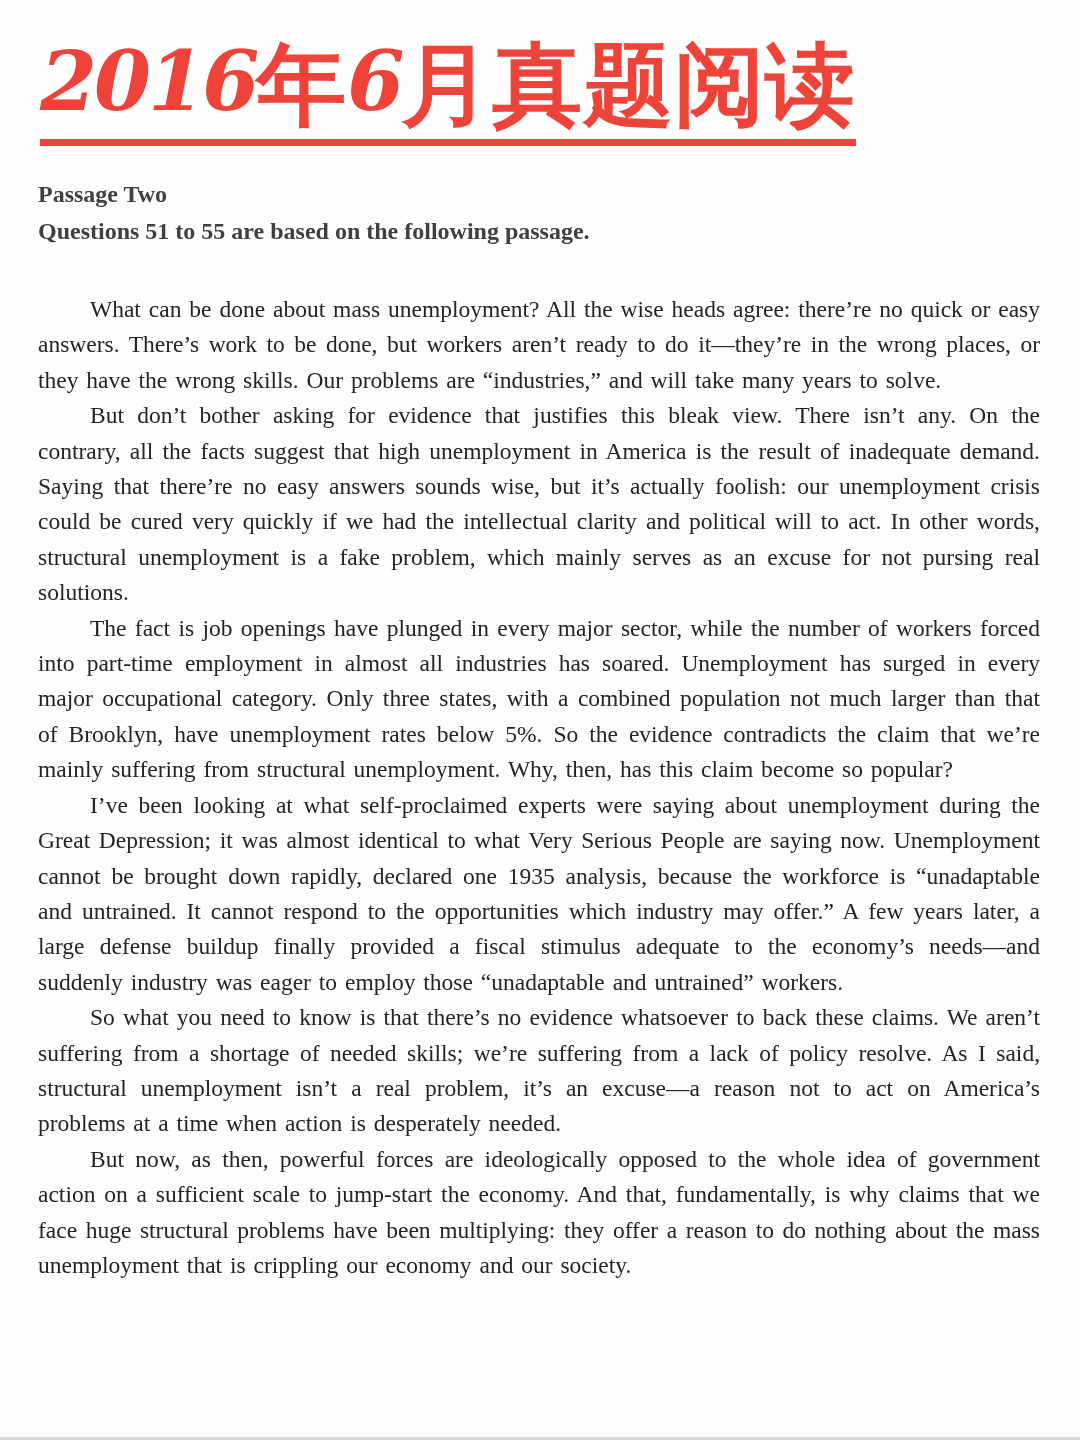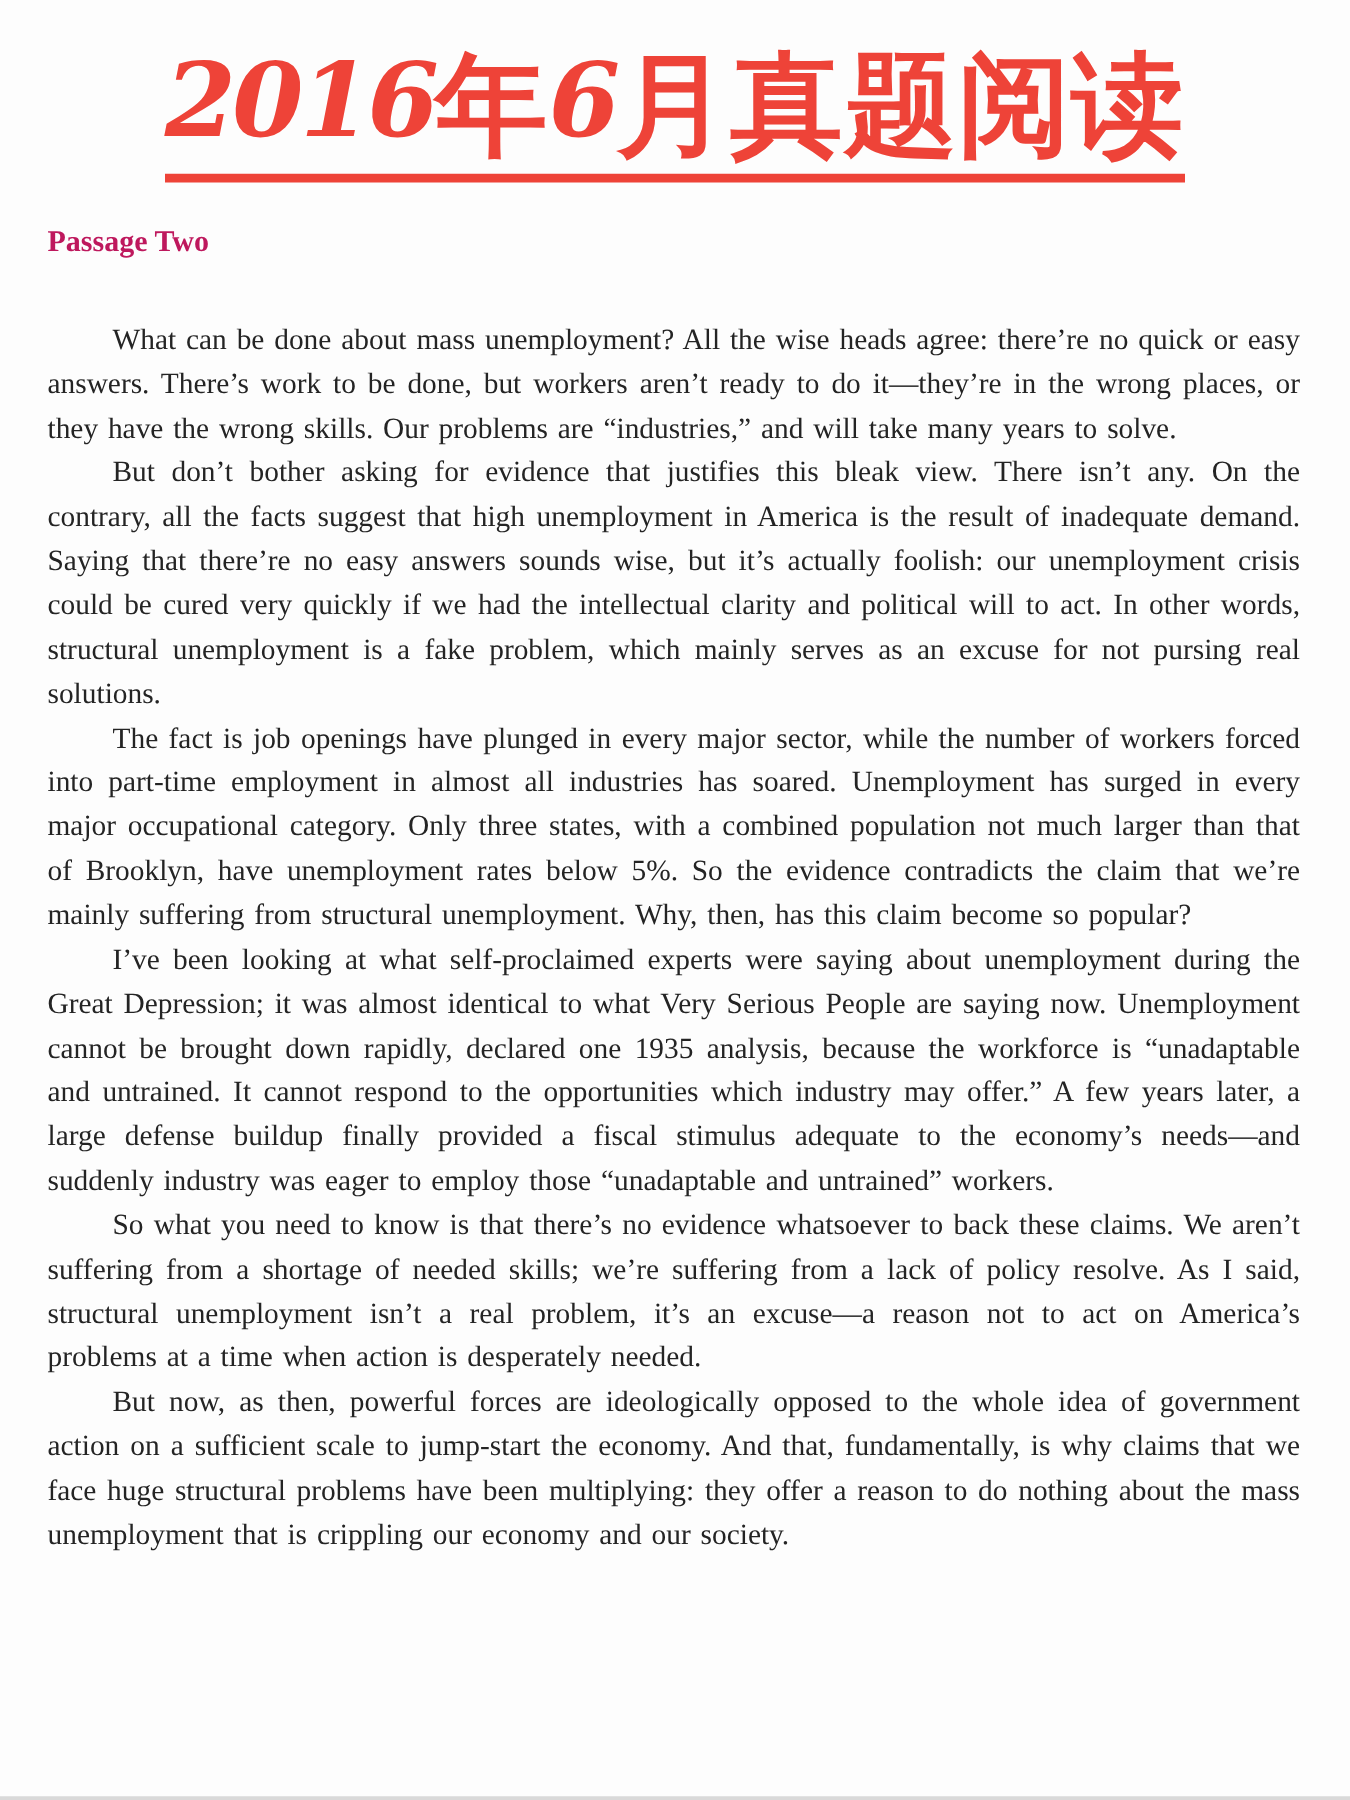--- a/index.html
+++ b/index.html
@@ -10,22 +10,23 @@
   .page {
     position: relative;
     width: 1080px;
     height: 1440px;
     margin: 0 auto;
     background: #fdfdfd;
     overflow: hidden;
     font-family: "Liberation Serif", serif;
   }
   .title-row {
-    text-align: center;
+    text-align: left;
     padding-top: 40px;
+    padding-left: 40px;
   }
   .exam-title {
     display: inline-block;
     line-height: 1;
     white-space: nowrap;
     border-bottom: 7px solid currentColor;
     padding-bottom: 9px;
     color: #ee4338;
   }
   .exam-title .seg-latin {
@@ -37,21 +38,21 @@
     vertical-align: 6px;
   }
   .exam-title .seg-cjk {
     font-family: "Liberation Sans", "DejaVu Sans", sans-serif;
     font-weight: 900;
     font-size: 90px;
     letter-spacing: 1px;
   }
   .heading-block {
     margin: 30px 40px 0 38px;
-    color: #be185d;
+    color: #404040;
   }
   .heading-block .h-line {
     font-weight: bold;
     font-size: 24px;
     line-height: 37px;
   }
   .passage-block {
     margin: 42px 40px 0 38px;
   }
   .passage-block p {
@@ -78,20 +79,21 @@
 <div class="page">
 
   <div class="title-row">
     <div class="exam-title" style="color: rgb(238, 67, 56);">
       <span class="seg-latin">2016</span><span class="seg-cjk">年</span><span class="seg-latin">6</span><span class="seg-cjk">月真题阅读</span>
     </div>
   </div>
 
   <div class="heading-block">
     <div class="h-line">Passage Two</div>
+    <div class="h-line">Questions 51 to 55 are based on the following passage.</div>
   </div>
 
   <div class="passage-block">
     <p>What can be done about mass unemployment? All the wise heads agree: there’re no quick or easy answers. There’s work to be done, but workers aren’t ready to do it—they’re in the wrong places, or they have the wrong skills. Our problems are “industries,” and will take many years to solve.</p>
     <p>But don’t bother asking for evidence that justifies this bleak view. There isn’t any. On the contrary, all the facts suggest that high unemployment in America is the result of inadequate demand. Saying that there’re no easy answers sounds wise, but it’s actually foolish: our unemployment crisis could be cured very quickly if we had the intellectual clarity and political will to act. In other words, structural unemployment is a fake problem, which mainly serves as an excuse for not pursing real solutions.</p>
     <p>The fact is job openings have plunged in every major sector, while the number of workers forced into part-time employment in almost all industries has soared. Unemployment has surged in every major occupational category. Only three states, with a combined population not much larger than that of Brooklyn, have unemployment rates below 5%. So the evidence contradicts the claim that we’re mainly suffering from structural unemployment. Why, then, has this claim become so popular?</p>
     <p>I’ve been looking at what self-proclaimed experts were saying about unemployment during the Great Depression; it was almost identical to what Very Serious People are saying now. Unemployment cannot be brought down rapidly, declared one 1935 analysis, because the workforce is “unadaptable and untrained. It cannot respond to the opportunities which industry may offer.” A few years later, a large defense buildup finally provided a fiscal stimulus adequate to the economy’s needs—and suddenly industry was eager to employ those “unadaptable and untrained” workers.</p>
     <p>So what you need to know is that there’s no evidence whatsoever to back these claims. We aren’t suffering from a shortage of needed skills; we’re suffering from a lack of policy resolve. As I said, structural unemployment isn’t a real problem, it’s an excuse—a reason not to act on America’s problems at a time when action is desperately needed.</p>
     <p>But now, as then, powerful forces are ideologically opposed to the whole idea of government action on a sufficient scale to jump-start the economy. And that, fundamentally, is why claims that we face huge structural problems have been multiplying: they offer a reason to do nothing about the mass unemployment that is crippling our economy and our society.</p>
   </div>

